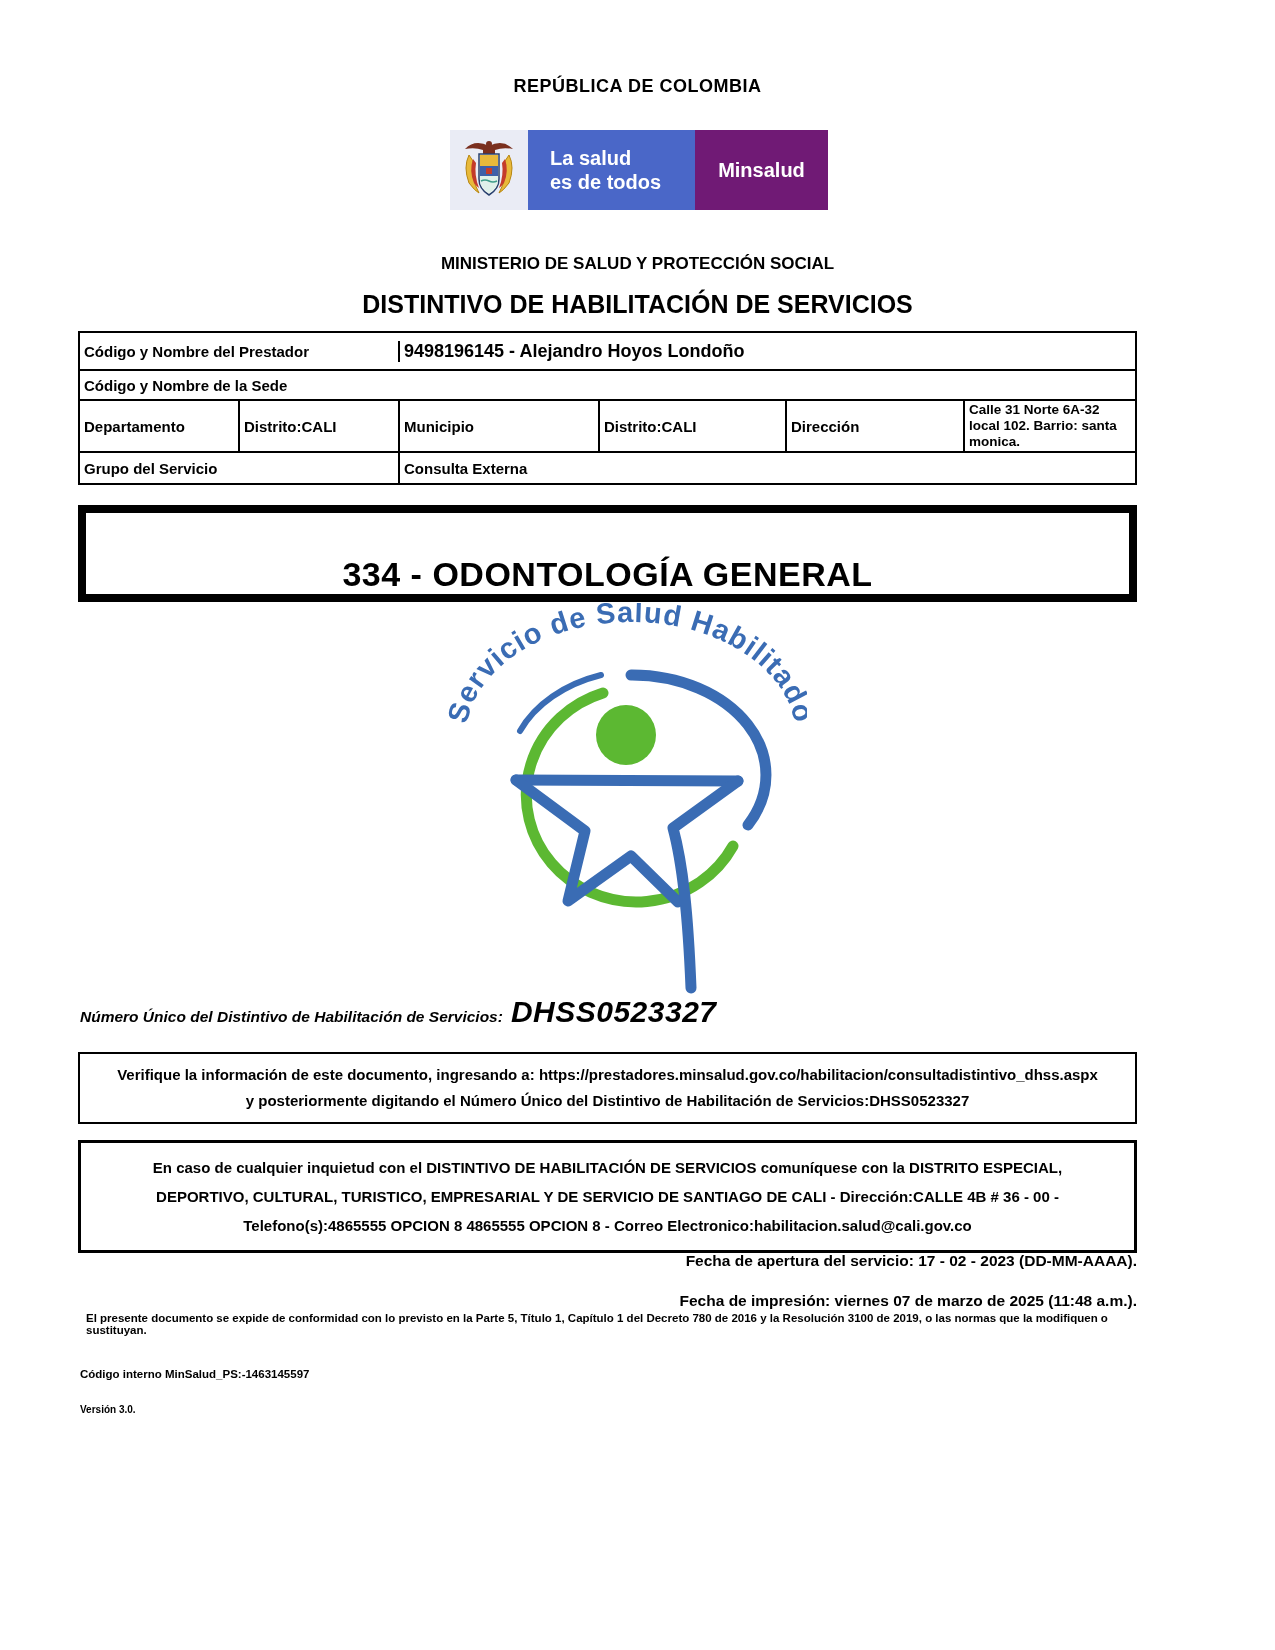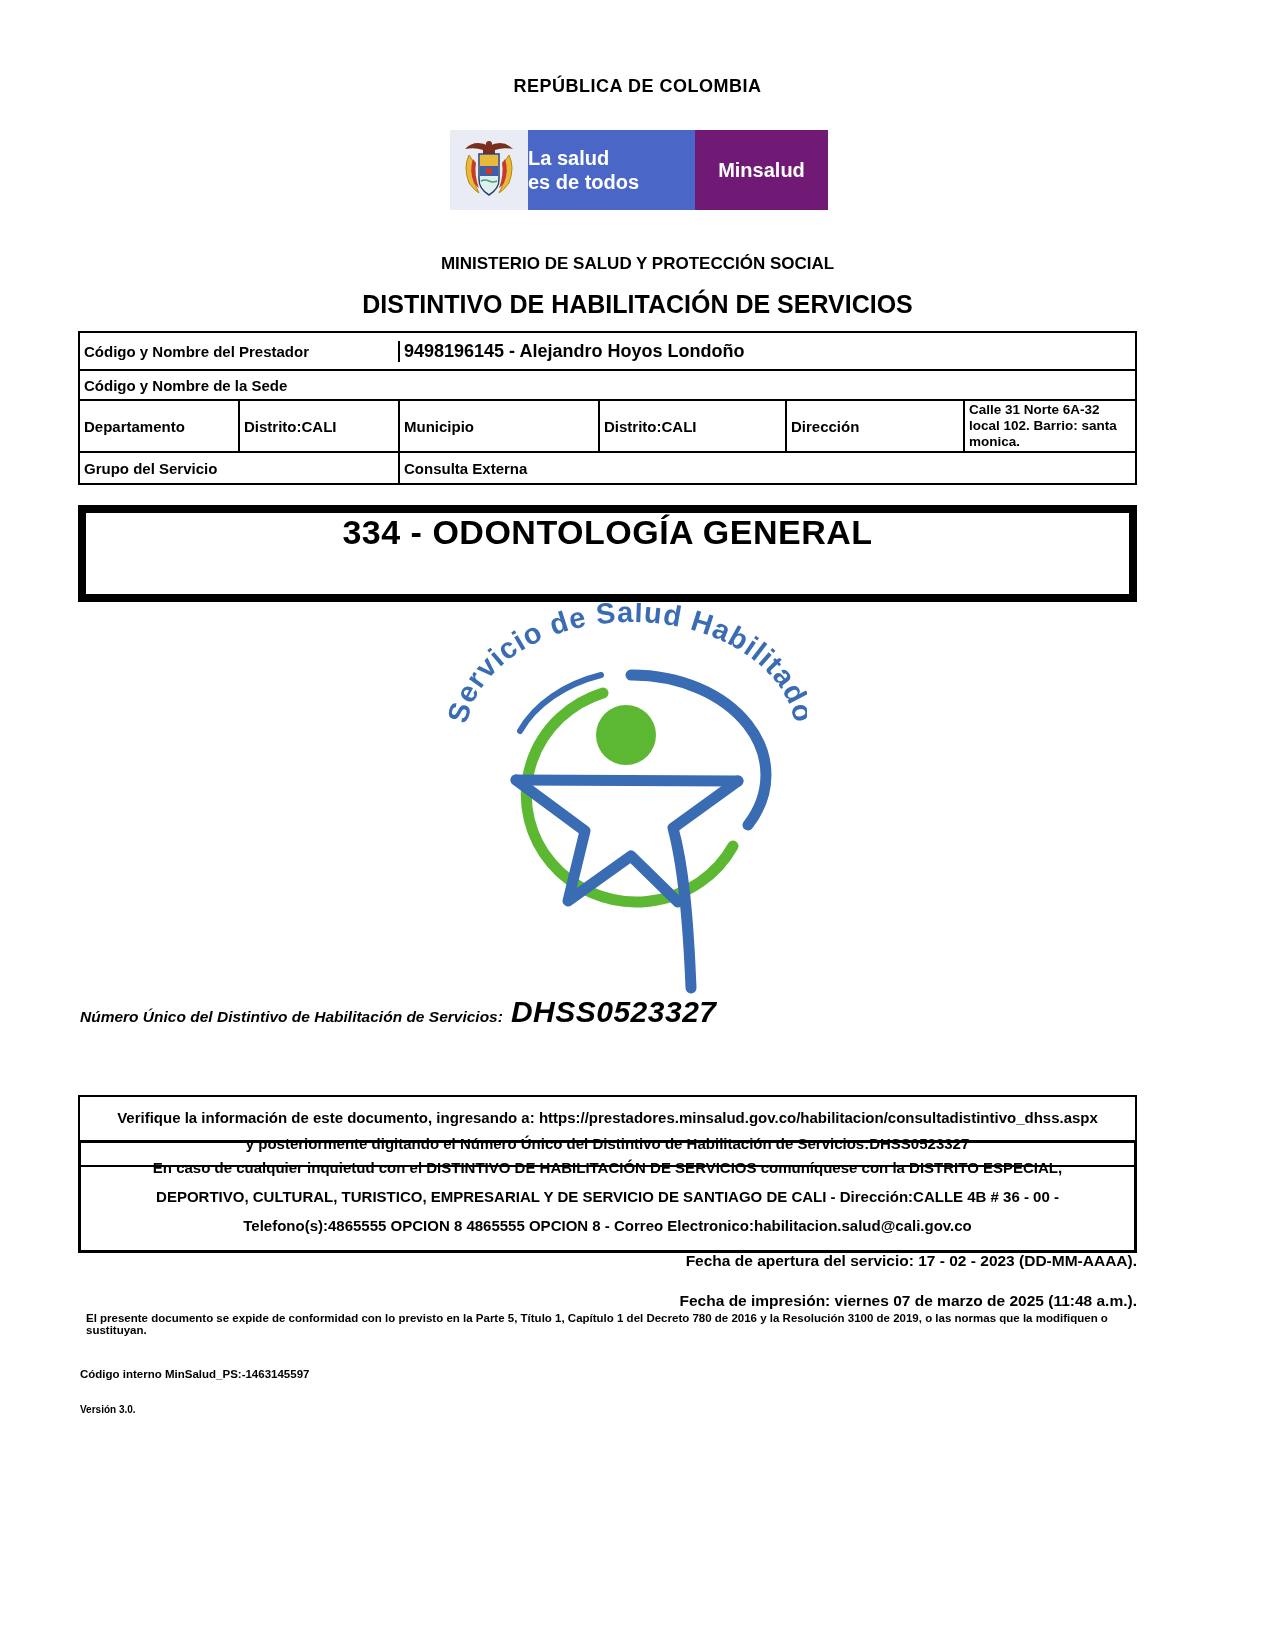--- a/index.html
+++ b/index.html
@@ -19,21 +19,21 @@
 
   
   .banner {
     position:absolute; top:130px; left:450px; width:378px; height:80px;
     display:flex; flex-direction:row;
   }
   .banner-crest { width:78px; height:80px; background:#eaecf5; display:flex; align-items:center; justify-content:center; }
   .banner-slogan {
     width:167px; height:80px; background:#4a67c8; color:#fff;
     display:flex; flex-direction:column; justify-content:center;
-    box-sizing:border-box;
+    padding-left:22px; box-sizing:border-box;
     font-size:20px; font-weight:bold; line-height:24px;
   }
   .banner-brand {
     width:133px; height:80px; background:#701a75; color:#fff;
     display:flex; align-items:center; justify-content:center;
     font-size:20px; font-weight:bold;
   }
 
   .ministry-title {
     position:absolute; top:254px; left:0; width:100%;
@@ -63,41 +63,41 @@
   .r1 .c-value { font-size:18px; }
   .c-dep { width:160px; } .c-depv { width:160px; }
   .c-mun { width:200px;text-align:right; } .c-munv { width:187px; }
   .c-dir { width:178px; }
   .c-dirv { flex:1; font-size:13.5px; line-height:16px; align-items:center; }
 
   
   .service-banner {
     position:absolute; top:505px; left:78px; width:1059px; height:97px;
     border:8px solid #000; box-sizing:border-box;
-    display:flex; align-items:flex-start; justify-content:center;
+    display:flex; align-items:flex-end; justify-content:center;
     font-size:34px; font-weight:bold; letter-spacing:0.5px;
   }
 
   
   .seal { position:absolute; top:603px; left:435px; width:372px; height:392px; }
 
   
   .dhss-line {
     position:absolute; top:995px; left:80px; width:1060px;
     display:flex; align-items:baseline; gap:8px;
   }
   .dhss-label { font-size:15.5px; font-weight:bold; font-style:italic;text-align:right; }
   .dhss-number { font-size:30px; font-weight:bold; font-style:italic; letter-spacing:0.5px; }
 
   
   .verify-box {
     position:absolute; top:1052px; left:78px; width:1059px;
     border:2px solid #000; box-sizing:border-box;
     padding:8px 18px; text-align:center;
-    font-size:15px; font-weight:bold; line-height:26px;margin-top:43px;
+    font-size:15px; font-weight:bold; line-height:26px;
   }
   .contact-box {
     position:absolute; top:1140px; left:78px; width:1059px;
     border:3px solid #000; box-sizing:border-box;
     padding:10px 28px; text-align:center;
     font-size:15px; font-weight:bold; line-height:29px;
   }
 
   .date-opening {
     position:absolute; top:1252px; left:78px; width:1059px;

